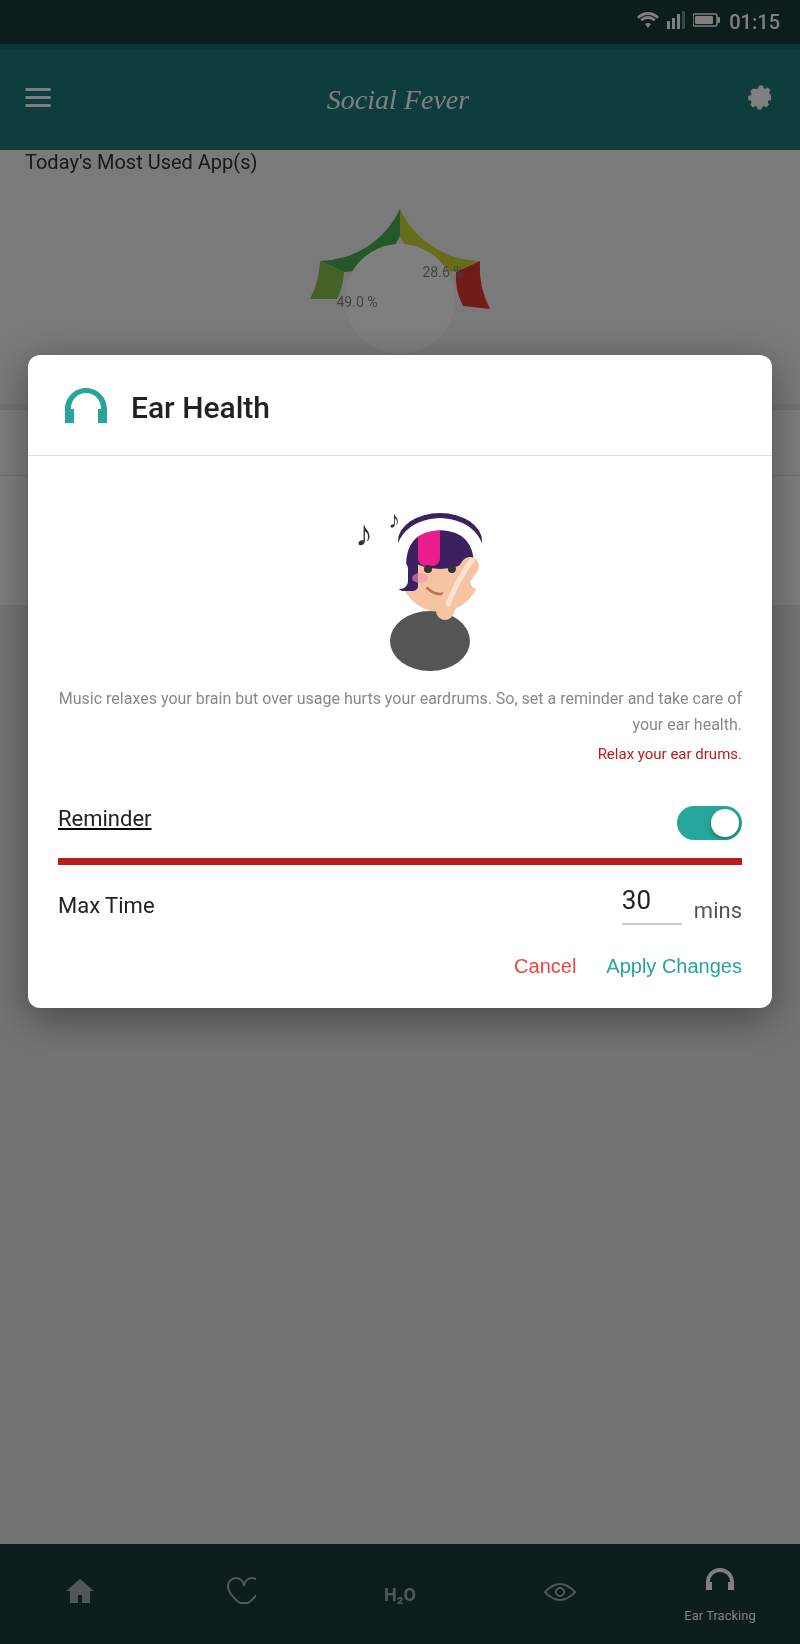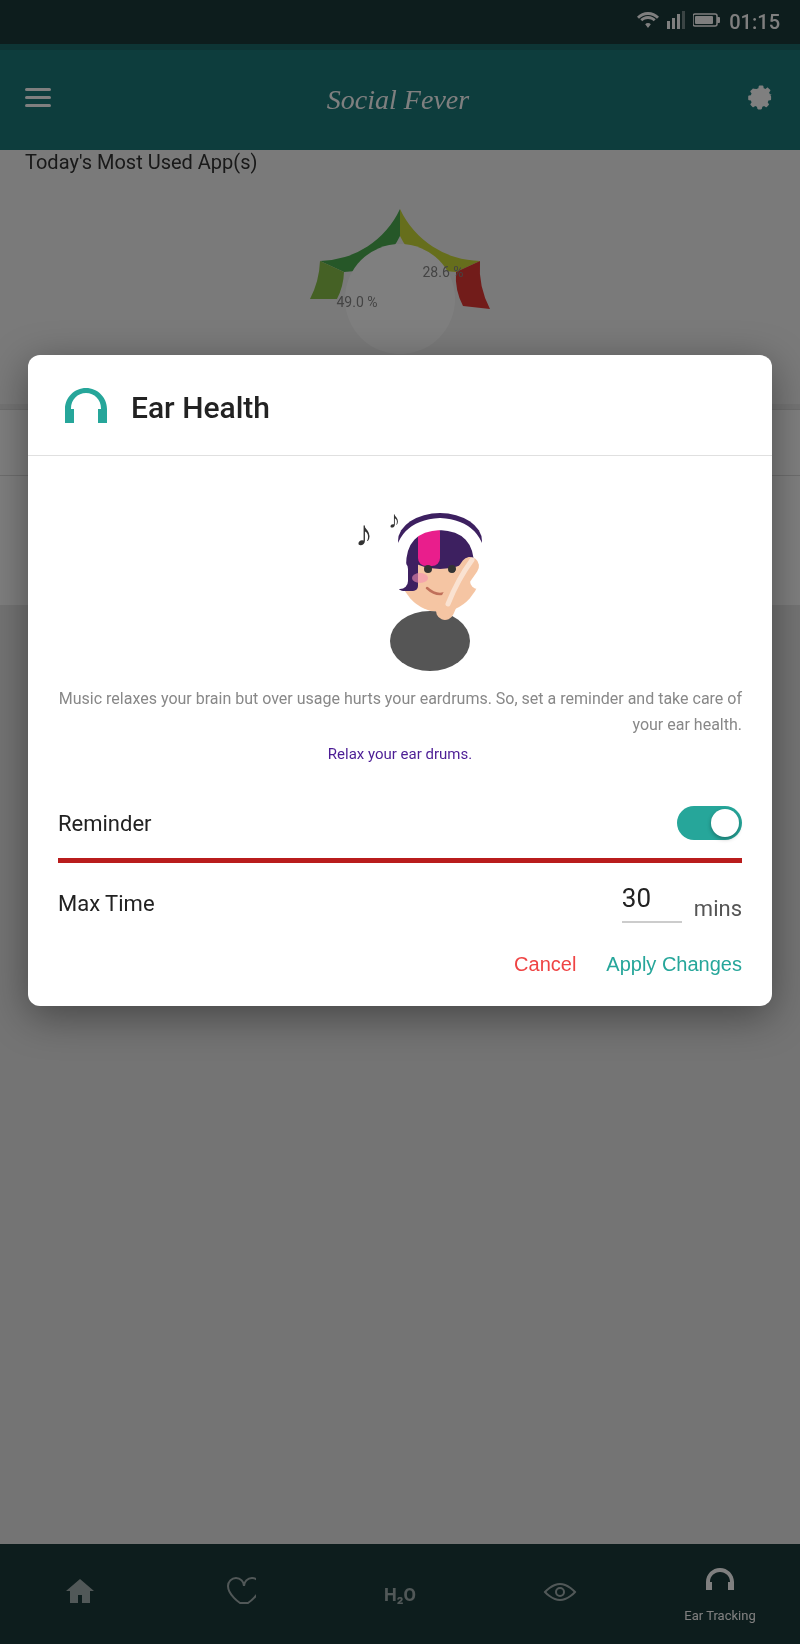--- a/index.html
+++ b/index.html
@@ -190,33 +190,33 @@
 
     
     .description-text {
       text-align: right;
       color: #888;
       font-size: 16px;
       line-height: 1.6;
       margin-bottom: 8px;
     }
     .description-sub {
-      text-align: center;
-      color: #4c1d95;
+      text-align: right;
+      color: #b91c1c;
       font-size: 15px;
       margin-bottom: 25px;
     }
 
     
     .setting-row {
       display: flex;
-      align-items: center;
       justify-content: space-between;
       padding: 18px 0;
-      border-bottom: 5px solid #b91c1c;
+      border-bottom: 7px solid #b91c1c;
+      text-decoration: underline;
     }
     .setting-label {
       font-size: 22px;
       color: #222;
       font-weight: 400;
     }
 
     
     .toggle-switch {
       width: 65px;

